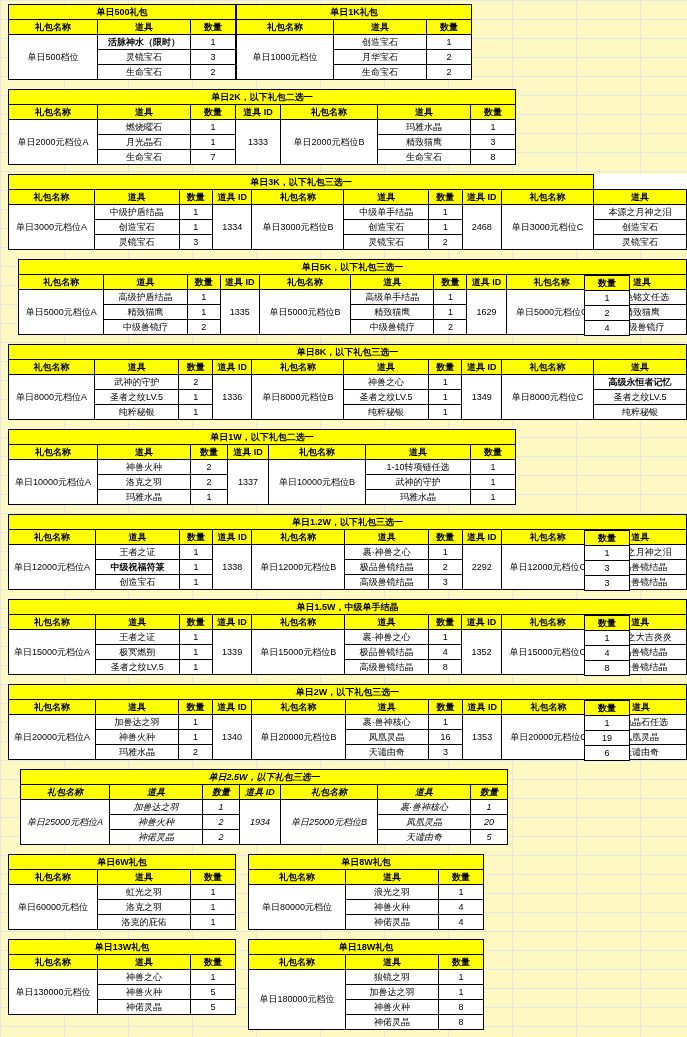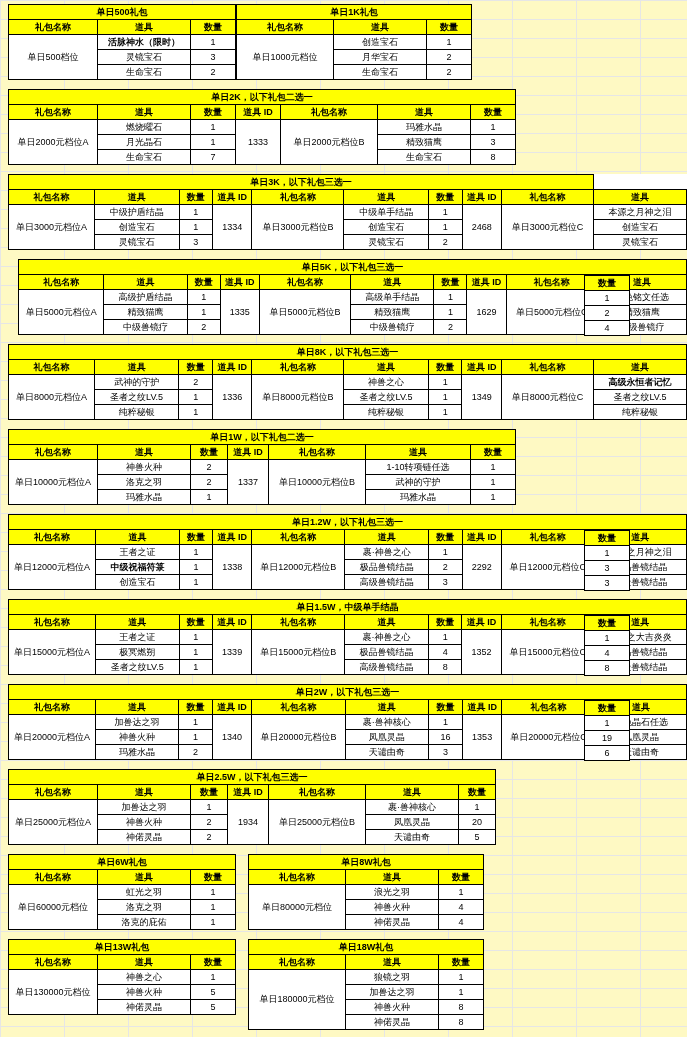--- a/index.html
+++ b/index.html
@@ -516,21 +516,21 @@
       <tr>
             <td>19</td>
           </tr>
       <tr>
             <td>6</td>
           </tr>
     </tbody>
       </table>
   </div>
 
-  <div class="block" style="left:8px;top:769px;">
+  <div class="block" style="left:20px;top:769px;font-style:italic;">
     <table class="gt">
       <tbody>
           <tr>
             <td class="title" colspan="7">单日2.5W，以下礼包三选一</td>
           </tr>
       <tr>
         <td class="hdr" style="width:84px">礼包名称</td>
         <td class="hdr" style="width:88px">道具</td>
         <td class="hdr" style="width:32px">数量</td>
         <td class="hdr" style="width:36px">道具 ID</td>

